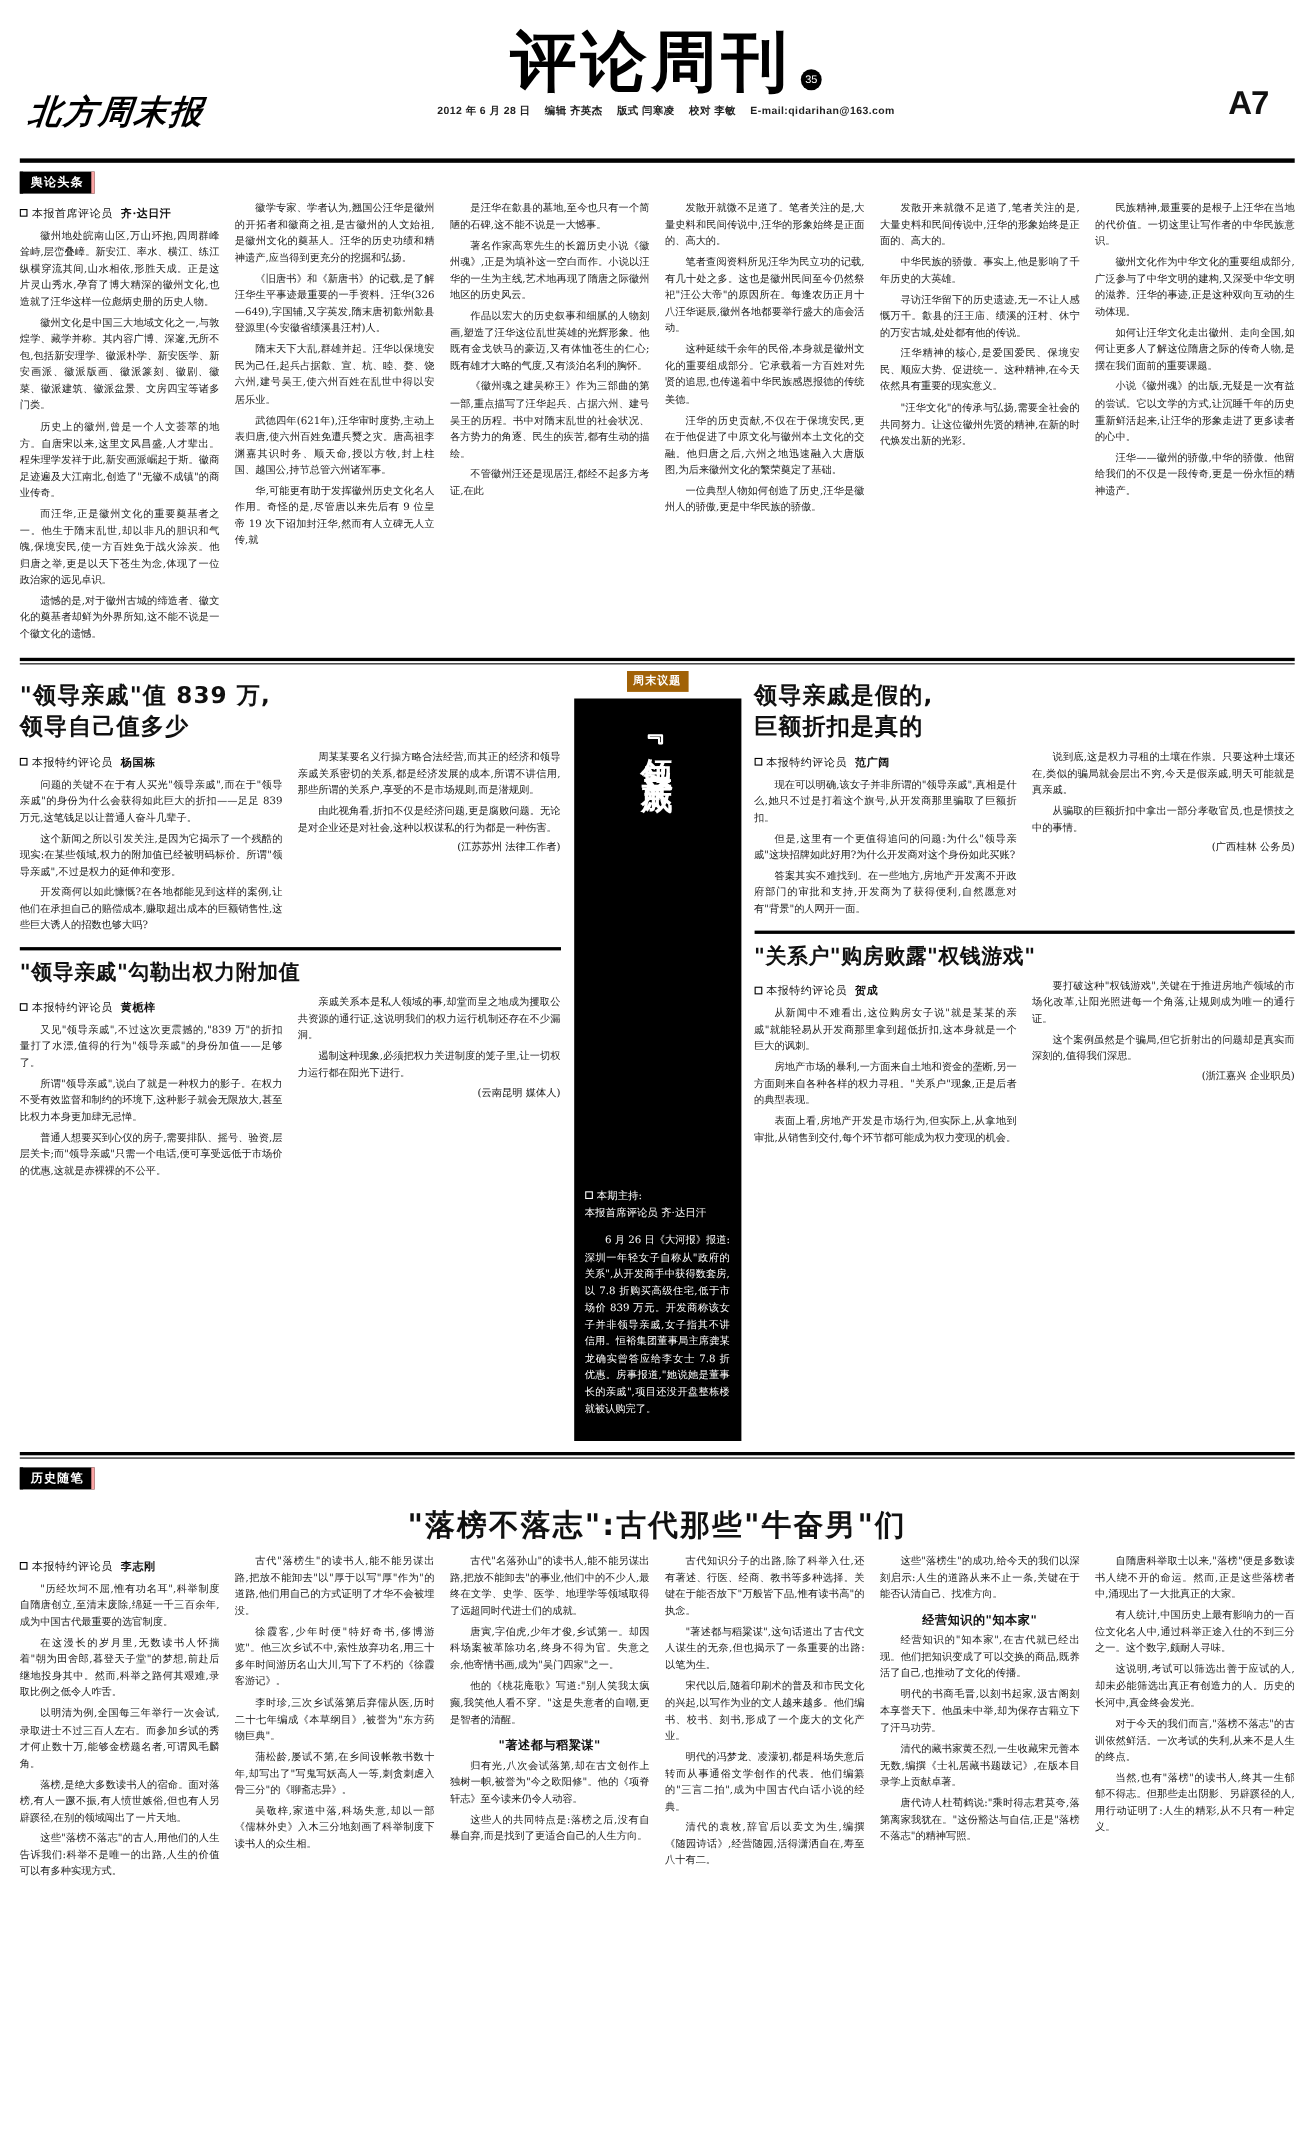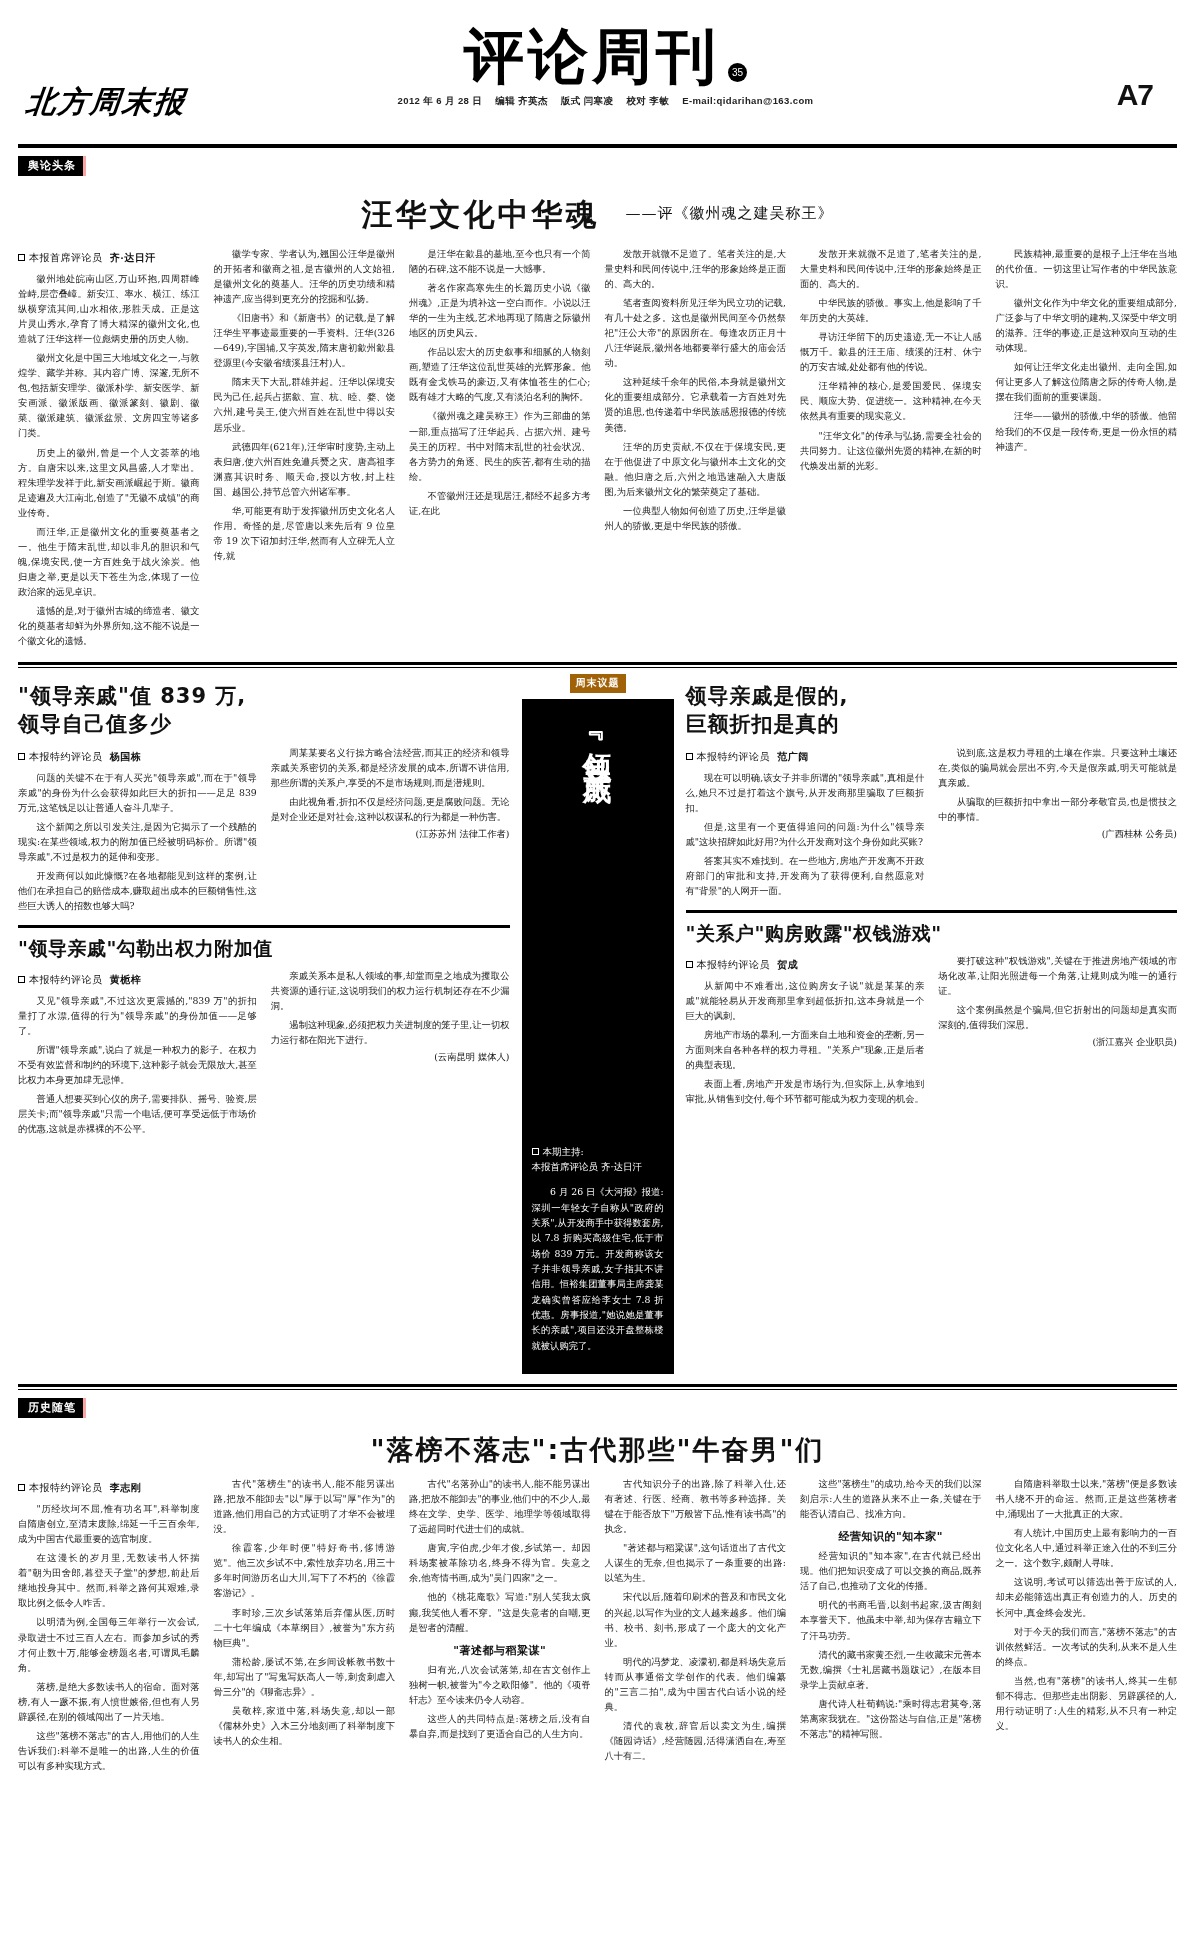--- a/index.html
+++ b/index.html
@@ -180,23 +180,20 @@
 
     <div class="page-no">A7</div>
   </div>
 
   <div class="rule-thick"></div>
 
   <div class="sec-tag-wrap">
     <span class="sec-tag">舆论头条</span>
   </div>
 
-  <div style="text-align:center;">
-    <span class="hl-main" style="display:inline-block;">汪华文化中华魂</span><span class="hl-sub">——评《徽州魂之建吴称王》</span>
-  </div>
 
   <div class="cols" style="margin-top:6px;">
     <div class="col">
       <div class="byline">
         <span class="sq"></span><span>本报首席评论员</span>&nbsp;&nbsp;<b>齐·达日汗</b>
       </div>
       <p class="para">徽州地处皖南山区,万山环抱,四周群峰耸峙,层峦叠嶂。新安江、率水、横江、练江纵横穿流其间,山水相依,形胜天成。正是这片灵山秀水,孕育了博大精深的徽州文化,也造就了汪华这样一位彪炳史册的历史人物。</p>
       <p class="para">徽州文化是中国三大地域文化之一,与敦煌学、藏学并称。其内容广博、深邃,无所不包,包括新安理学、徽派朴学、新安医学、新安画派、徽派版画、徽派篆刻、徽剧、徽菜、徽派建筑、徽派盆景、文房四宝等诸多门类。</p>
       <p class="para">历史上的徽州,曾是一个人文荟萃的地方。自唐宋以来,这里文风昌盛,人才辈出。程朱理学发祥于此,新安画派崛起于斯。徽商足迹遍及大江南北,创造了"无徽不成镇"的商业传奇。</p>
       <p class="para">而汪华,正是徽州文化的重要奠基者之一。他生于隋末乱世,却以非凡的胆识和气魄,保境安民,使一方百姓免于战火涂炭。他归唐之举,更是以天下苍生为念,体现了一位政治家的远见卓识。</p>
@@ -227,20 +224,21 @@
       <p class="para">发散开来就微不足道了,笔者关注的是,大量史料和民间传说中,汪华的形象始终是正面的、高大的。</p>
       <p class="para">中华民族的骄傲。事实上,他是影响了千年历史的大英雄。</p>
       <p class="para">寻访汪华留下的历史遗迹,无一不让人感慨万千。歙县的汪王庙、绩溪的汪村、休宁的万安古城,处处都有他的传说。</p>
       <p class="para">汪华精神的核心,是爱国爱民、保境安民、顺应大势、促进统一。这种精神,在今天依然具有重要的现实意义。</p>
       <p class="para">"汪华文化"的传承与弘扬,需要全社会的共同努力。让这位徽州先贤的精神,在新的时代焕发出新的光彩。</p>
     </div>
     <div class="col">
       <p class="para">民族精神,最重要的是根子上汪华在当地的代价值。一切这里让写作者的中华民族意识。</p>
       <p class="para">徽州文化作为中华文化的重要组成部分,广泛参与了中华文明的建构,又深受中华文明的滋养。汪华的事迹,正是这种双向互动的生动体现。</p>
       <p class="para">如何让汪华文化走出徽州、走向全国,如何让更多人了解这位隋唐之际的传奇人物,是摆在我们面前的重要课题。</p>
+      <p class="para">小说《徽州魂》的出版,无疑是一次有益的尝试。它以文学的方式,让沉睡千年的历史重新鲜活起来,让汪华的形象走进了更多读者的心中。</p>
       <p class="para">汪华——徽州的骄傲,中华的骄傲。他留给我们的不仅是一段传奇,更是一份永恒的精神遗产。</p>
     </div>
   </div>
 
   <div class="divider-h"></div>
   <div class="divider-h2"></div>
 
   <div class="mid-wrap" style="height:700px;">
 
     <div class="side-half">

